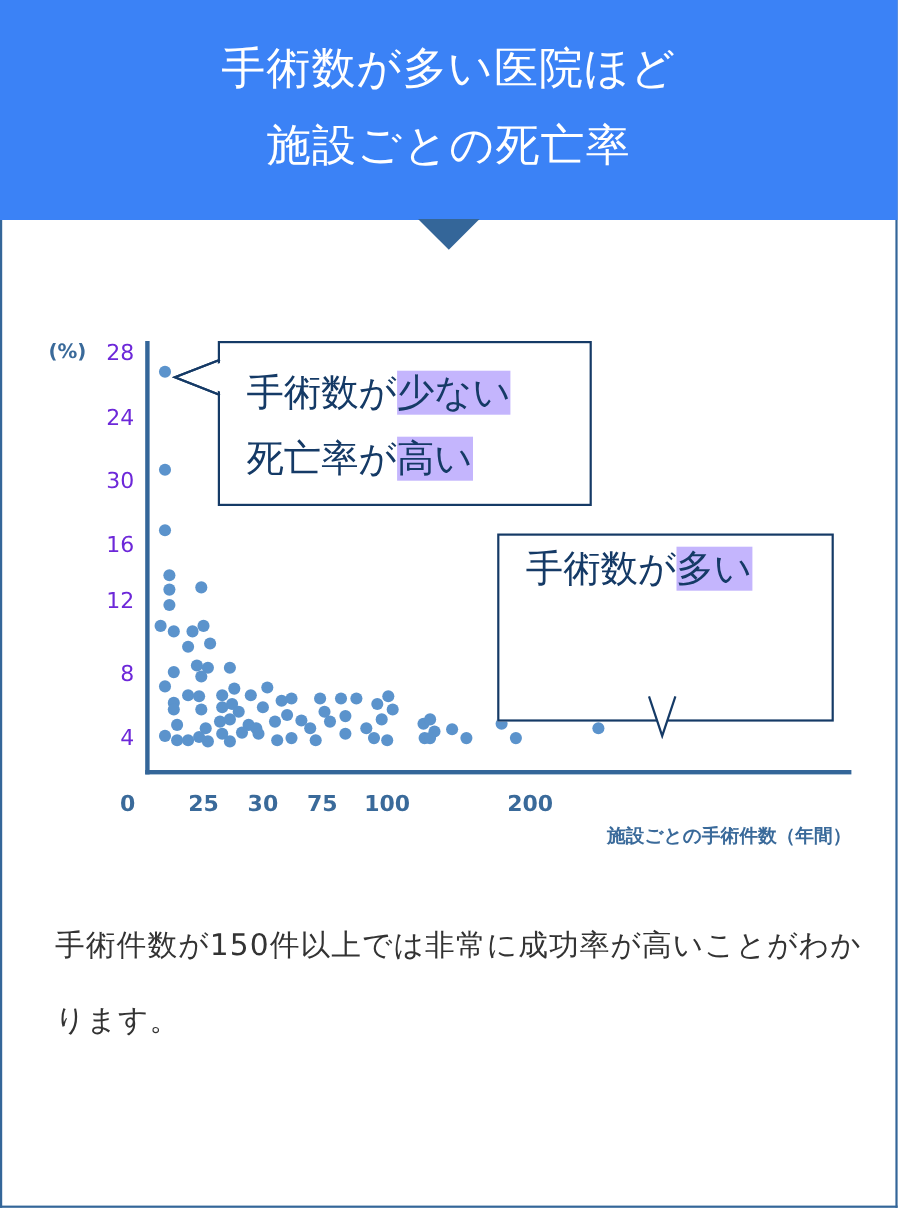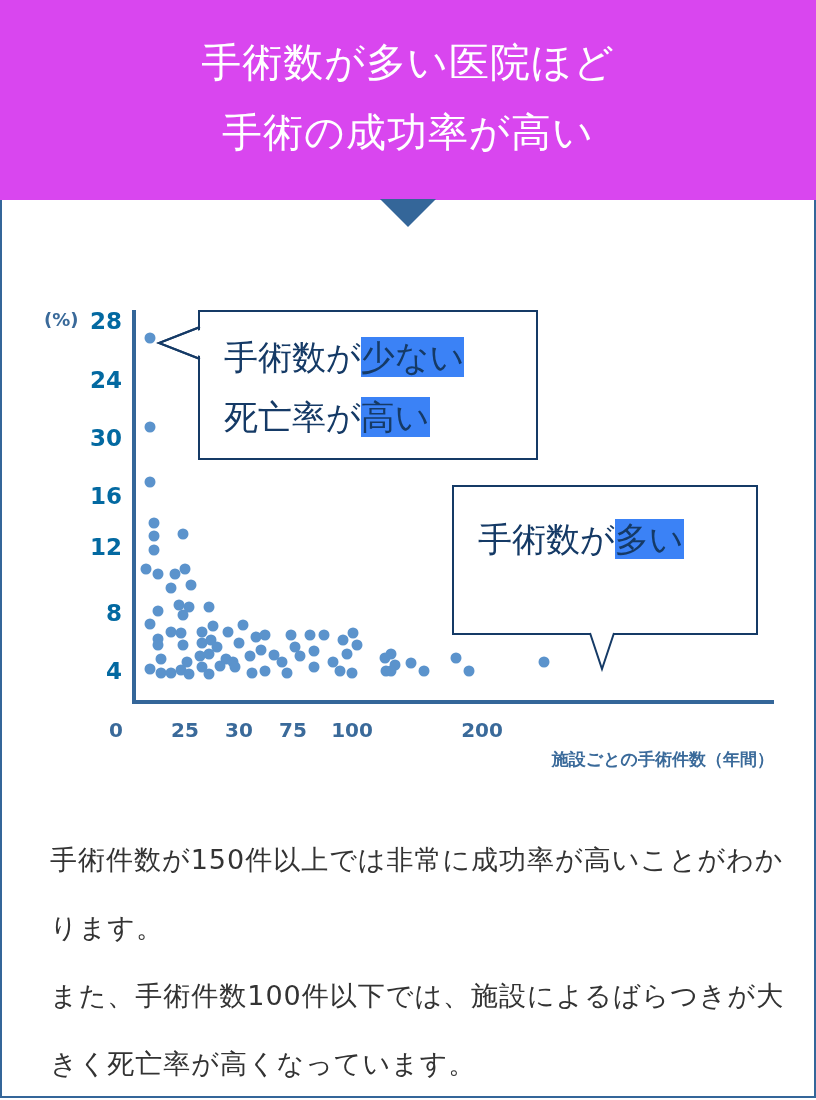--- a/index.html
+++ b/index.html
@@ -1,46 +1,46 @@
 <!DOCTYPE html>
 <html><head>
 <meta charset="utf-8">
 <style>
   html, body { margin:0; padding:0; }
   body { width:816px; height:1100px; background:#ffffff; font-family:"DejaVu Sans", sans-serif; position:relative; overflow:hidden; }
   .frame { position:absolute; left:0; top:0; width:812px; height:1096px; border:2px solid #346699; border-top:none; box-sizing:content-box; }
-  .header { position:absolute; left:0; top:0; width:816px; height:200px; background:#d946ef; color:#ffffff; text-align:center; }
+  .header { position:absolute; left:0; top:0; width:816px; height:200px; background:#3b82f6; color:#ffffff; text-align:center; }
   .header .line { font-size:40px; line-height:58px; letter-spacing:1px; }
   .header .l1 { position:absolute; left:0; right:0; top:33px; }
   .header .l2 { position:absolute; left:0; right:0; top:103px; }
   .header-arrow { position:absolute; left:380px; top:199px; width:0; height:0; border-left:28px solid transparent; border-right:28px solid transparent; border-top:28px solid #346699; }
   .chart { position:absolute; left:0; top:230px; width:816px; height:560px; }
   .ytitle { position:absolute; left:44px; top:24px; font-size:17px; font-weight:bold; color:#3a6a9a; }
   .ylabel-unit { position:absolute; left:44px; top:79px; font-size:18px; font-weight:bold; color:#3a6a9a; }
-  .ytick { position:absolute; width:80px; text-align:right; font-size:23px; font-weight:bold; color:#0369a1; }
+  .ytick { position:absolute; width:80px; text-align:right; font-size:20px; font-weight:normal; color:#6d28d9; }
   .xtick { position:absolute; font-size:20px; font-weight:bold; color:#3a6a9a; transform:translateX(-50%); }
   .xtitle { position:absolute; right:42px; top:518px; font-size:17px; font-weight:bold; color:#3a6a9a; }
   .axis-y { position:absolute; left:132px; top:80px; width:4px; height:394px; background:#346699; }
   .axis-x { position:absolute; left:132px; top:470px; width:642px; height:4px; background:#346699; }
   .dot { position:absolute; width:11px; height:11px; border-radius:50%; background:#5b93cc; transform:translate(-50%,-50%); }
   .callout { position:absolute; border:2px solid #153a66; background:#ffffff; color:#153a66; font-size:34px; line-height:60px; padding:0 18px 0 24px; box-sizing:border-box; }
-  .hl { background:#3b82f6;margin-top:20px; }
+  .hl { background:#c4b5fd;margin-top:20px; }
   .callout1 { left:198px; top:310px; width:340px; height:150px; padding-top:15px; }
-  .callout2 { left:452px; top:485px; width:306px; height:150px; padding-top:22px; }
+  .callout2 { left:452px; top:485px; width:306px; height:171px; }
   .desc { position:absolute; left:50px; top:826px; width:740px; font-size:27px; line-height:68px; color:#333333; letter-spacing:1px; }
   .desc p { margin:0; }
 </style>
 </head>
 <body>
 
 <div class="frame"></div>
 
 <div class="header">
   <div class="line l1">手術数が多い医院ほど</div>
-  <div class="line l2">手術の成功率が高い</div>
+  <div class="line l2">施設ごとの死亡率</div>
 </div>
 <div class="header-arrow"></div>
 
 <div class="chart">
   <div class="ylabel-unit">(%)</div>
 
   <div class="ytick" style="left:42px; top:78px;">28</div>
   <div class="ytick" style="left:42px; top:137px;">24</div>
   <div class="ytick" style="left:42px; top:195px;">30</div>
   <div class="ytick" style="left:42px; top:253px;">16</div>
@@ -161,14 +161,13 @@
 <div class="callout callout2">
   <div><span>手術数が</span><span class="hl">多い</span></div>
 </div>
 <svg style="position:absolute; left:588px; top:632px;" width="28" height="40">
   <polygon points="2,1 14,37 26,1" fill="#ffffff" stroke="none"></polygon>
   <polyline points="2,1 14,37 26,1" fill="none" stroke="#153a66" stroke-width="2"></polyline>
 </svg>
 
 <div class="desc">
   <p>手術件数が150件以上では非常に成功率が高いことがわかります。</p>
-  <p>また、手術件数100件以下では、施設によるばらつきが大きく死亡率が高くなっています。</p>
 </div>
 
 </body></html>

